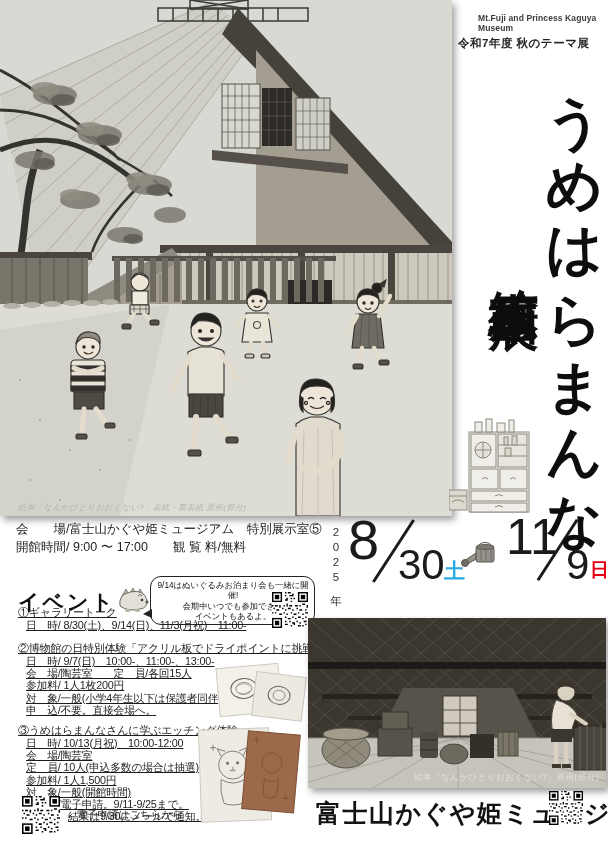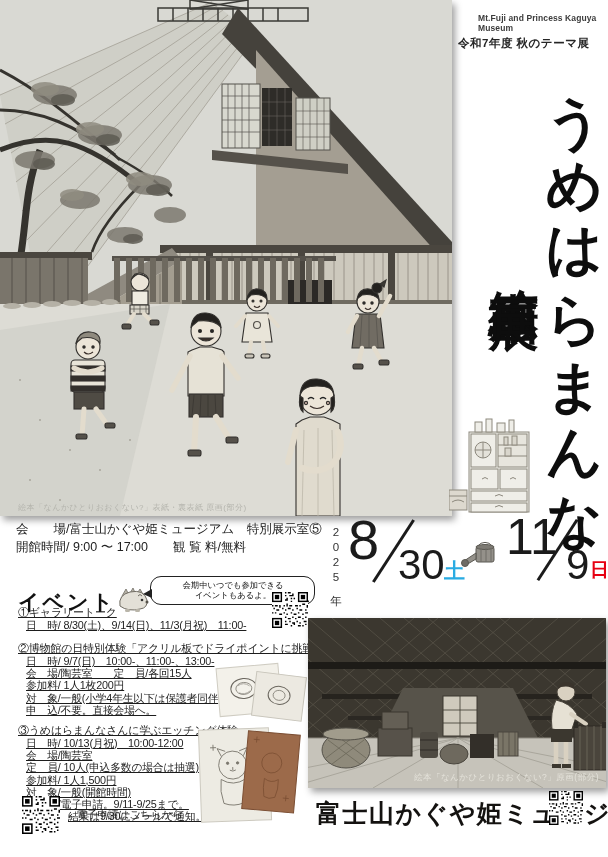--- a/index.html
+++ b/index.html
@@ -1,21 +1,21 @@
 <!DOCTYPE html>
 <html><head>
 <meta charset="utf-8">
 <style>
   html,body{margin:0;padding:0;background:#9c9c9c;}
   .poster{position:relative;width:608px;height:857px;background:#ffffff;margin:0 auto;
           font-family:"Liberation Sans",sans-serif;color:#1f1d1b;overflow:hidden;}
   .photo{box-shadow:3px 4px 7px rgba(0,0,0,.38);}
 
   
-  .artwork{position:absolute;left:0;top:0;width:452px;height:516px;background:#d9d9d3;}
+  .artwork{position:absolute;left:0;top:0;width:452px;height:516px;background:#d9d9d3;font-style:italic;}
   .artwork svg{display:block;width:100%;height:100%;}
   .cap-main{position:absolute;left:18px;bottom:3px;font-size:8px;color:#b4b4ad;letter-spacing:.5px;white-space:nowrap;}
 
   
   .side-header{position:absolute;left:458px;top:13px;width:148px;}
   .museum-en{font-size:8.5px;font-weight:bold;color:#3c3c3c;letter-spacing:.1px;margin-left:20px;}
   .season{font-size:11.5px;font-weight:bold;color:#262626;margin-top:3px;letter-spacing:.5px;}
 
   
   .title-main{position:absolute;right:5px;top:54px;writing-mode:vertical-rl;text-orientation:upright;
@@ -502,20 +502,21 @@
     <svg class="hedgehog" width="34" height="30" viewBox="0 0 34 30">
       <path d="M6,12 L10,5 L13,11 L17,4 L20,11 L24,5 L28,12 L30,18 L6,18 Z" fill="#b9b5a9" stroke="#6f6b62" stroke-width="0.8"></path>
       <path d="M4,22 Q2,11 14,8 Q28,5 31,16 Q32,24 24,25 Q12,28 4,22 Z" fill="#e3e0d7" stroke="#6f6b62" stroke-width="1"></path>
       <circle cx="26" cy="16" r="1.3" fill="#333"></circle>
         <circle cx="31" cy="18" r="1.5" fill="#55524a"></circle>
       <path d="M22,12 q2,-3 4,0" fill="none" stroke="#6f6b62"></path>
       <rect x="9" y="25" width="5" height="3" rx="1.5" fill="#b9b5a9"></rect>
         <rect x="19" y="25" width="5" height="3" rx="1.5" fill="#b9b5a9"></rect>
     </svg>
     <div class="bubble">
+      <div>9/14はぬいぐるみお泊まり会も一緒に開催!</div>
       <div>会期中いつでも参加できる</div>
       <div>イベントもあるよ。</div>
       <span class="arrow">↳</span>
     </div>
     <svg class="qr qr-events">
         <use href="#qr"></use>
       </svg>
 
     <div class="event ev1">
       <div class="t">①ギャラリートーク</div>

